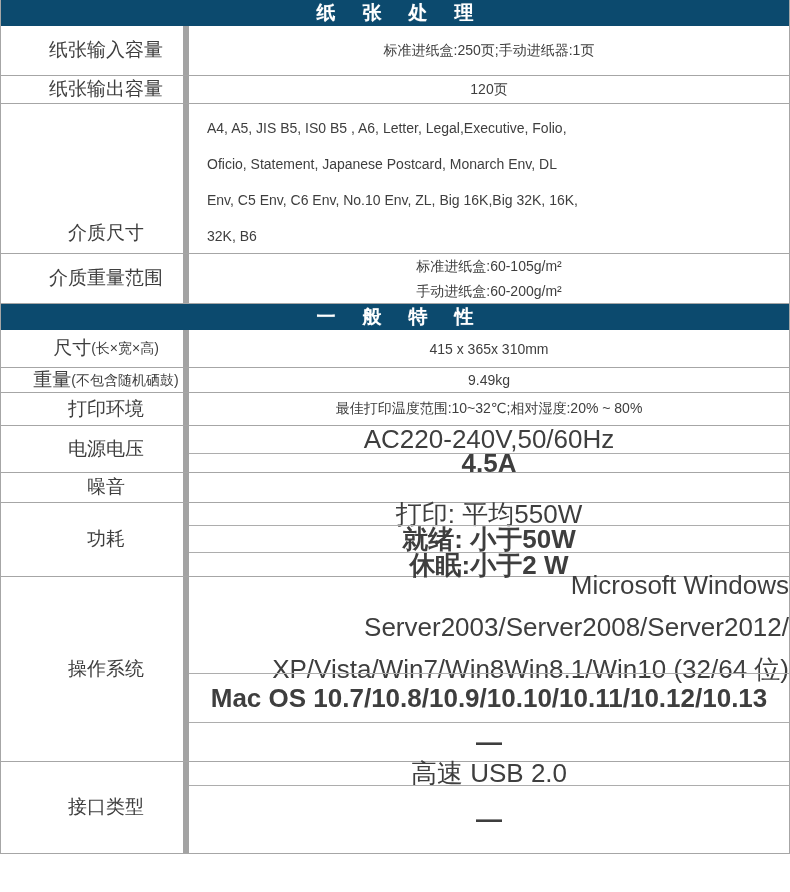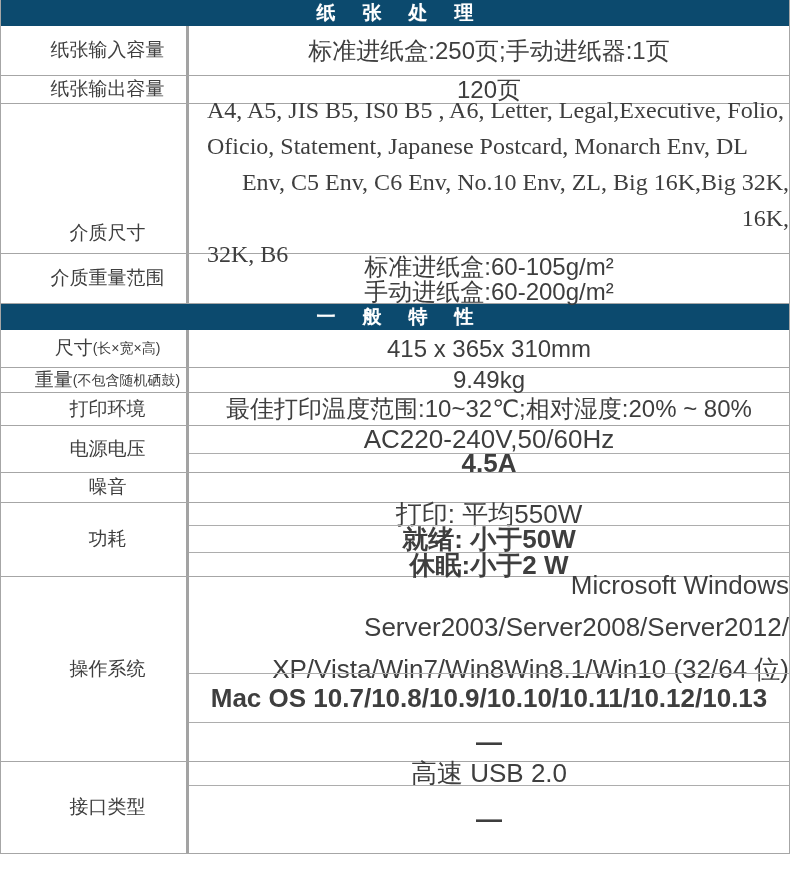--- a/index.html
+++ b/index.html
@@ -28,36 +28,36 @@
     font-weight:bold;
     letter-spacing:27px;
     margin-right:-27px; 
     text-shadow:0 0 1px rgba(255,255,255,.4);
   }
   
   .row { display:flex; border-bottom:1px solid #a6a6a6; }
   .row:last-child { border-bottom:none; }
   .cell-label {
     width:188px; flex:0 0 188px;
-    border-right:3px solid #a3a3a3;
+    border-right:6px solid #a3a3a3;
     display:flex; align-items:center; justify-content:center;
     font-size:19px;
     text-align:center;
     line-height:1.2;
     padding-left:28px;
   }
   .cell-label .lbl-sub { font-size:14px; }
   .cell-value {
     flex:1;
     display:flex; flex-direction:column;
     align-items:center; justify-content:center;
-    font-size:24px;
+    font-size:14px;
     text-align:center;
   }
-  .cell-value.left-align { align-items:flex-start; text-align:right; padding-left:18px;font-family:Liberation Serif, serif; }
+  .cell-value.left-align { align-items:flex-start; text-align:right; padding-left:18px; }
   
   .subcol { flex:1; display:flex; flex-direction:column; }
   .subrow {
     display:flex; align-items:center; justify-content:center;
     font-size:26px; text-align:center;
   }
   .subrow + .subrow { border-top:1px solid #adadad;font-weight:bold; }
   .subrow.left-align { justify-content:flex-start; text-align:right; padding-left:18px; }
   
   .h-r1 { height:50px; }

